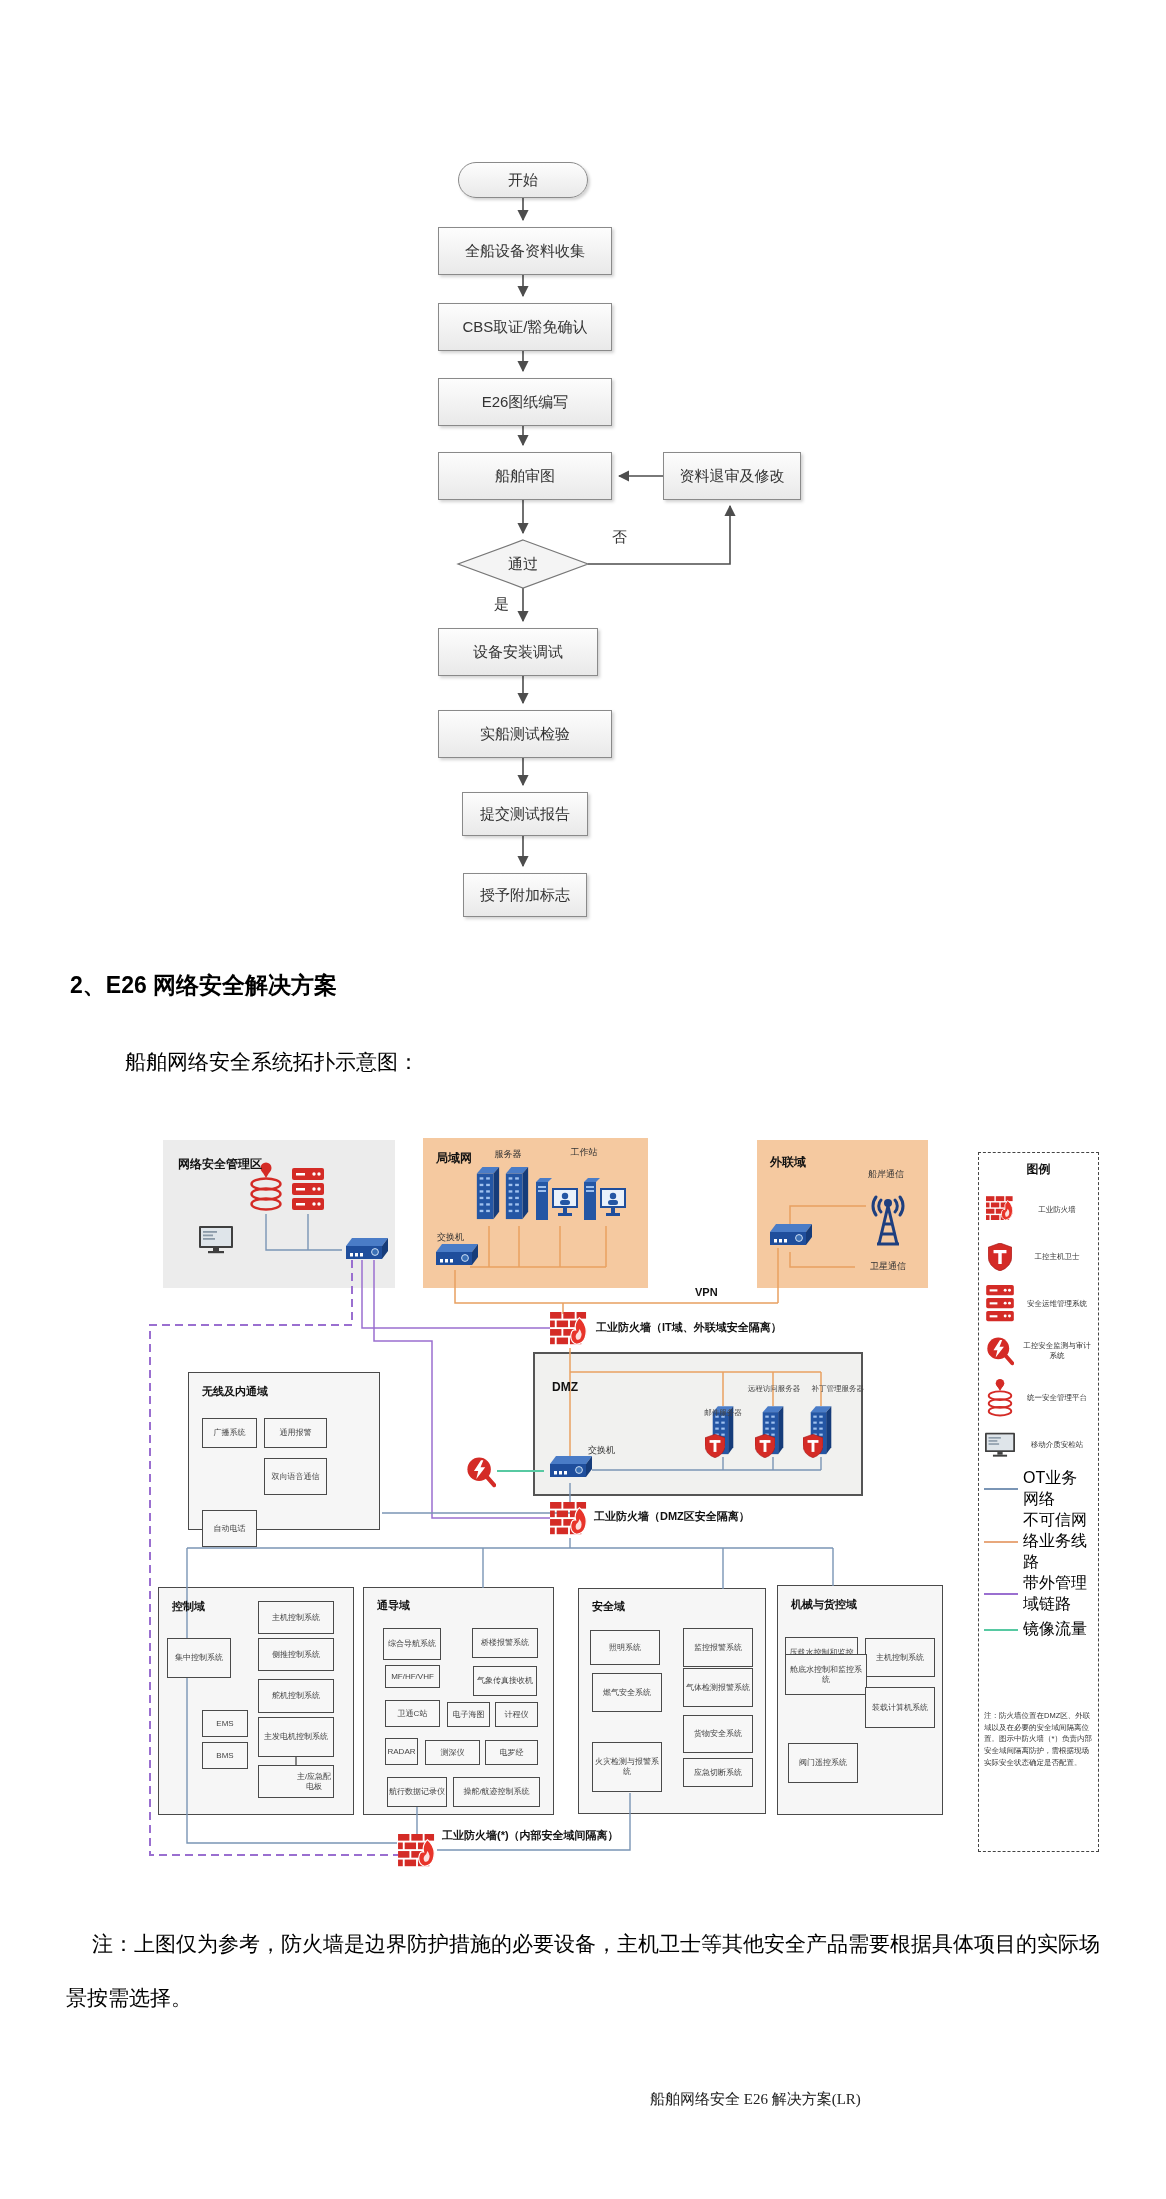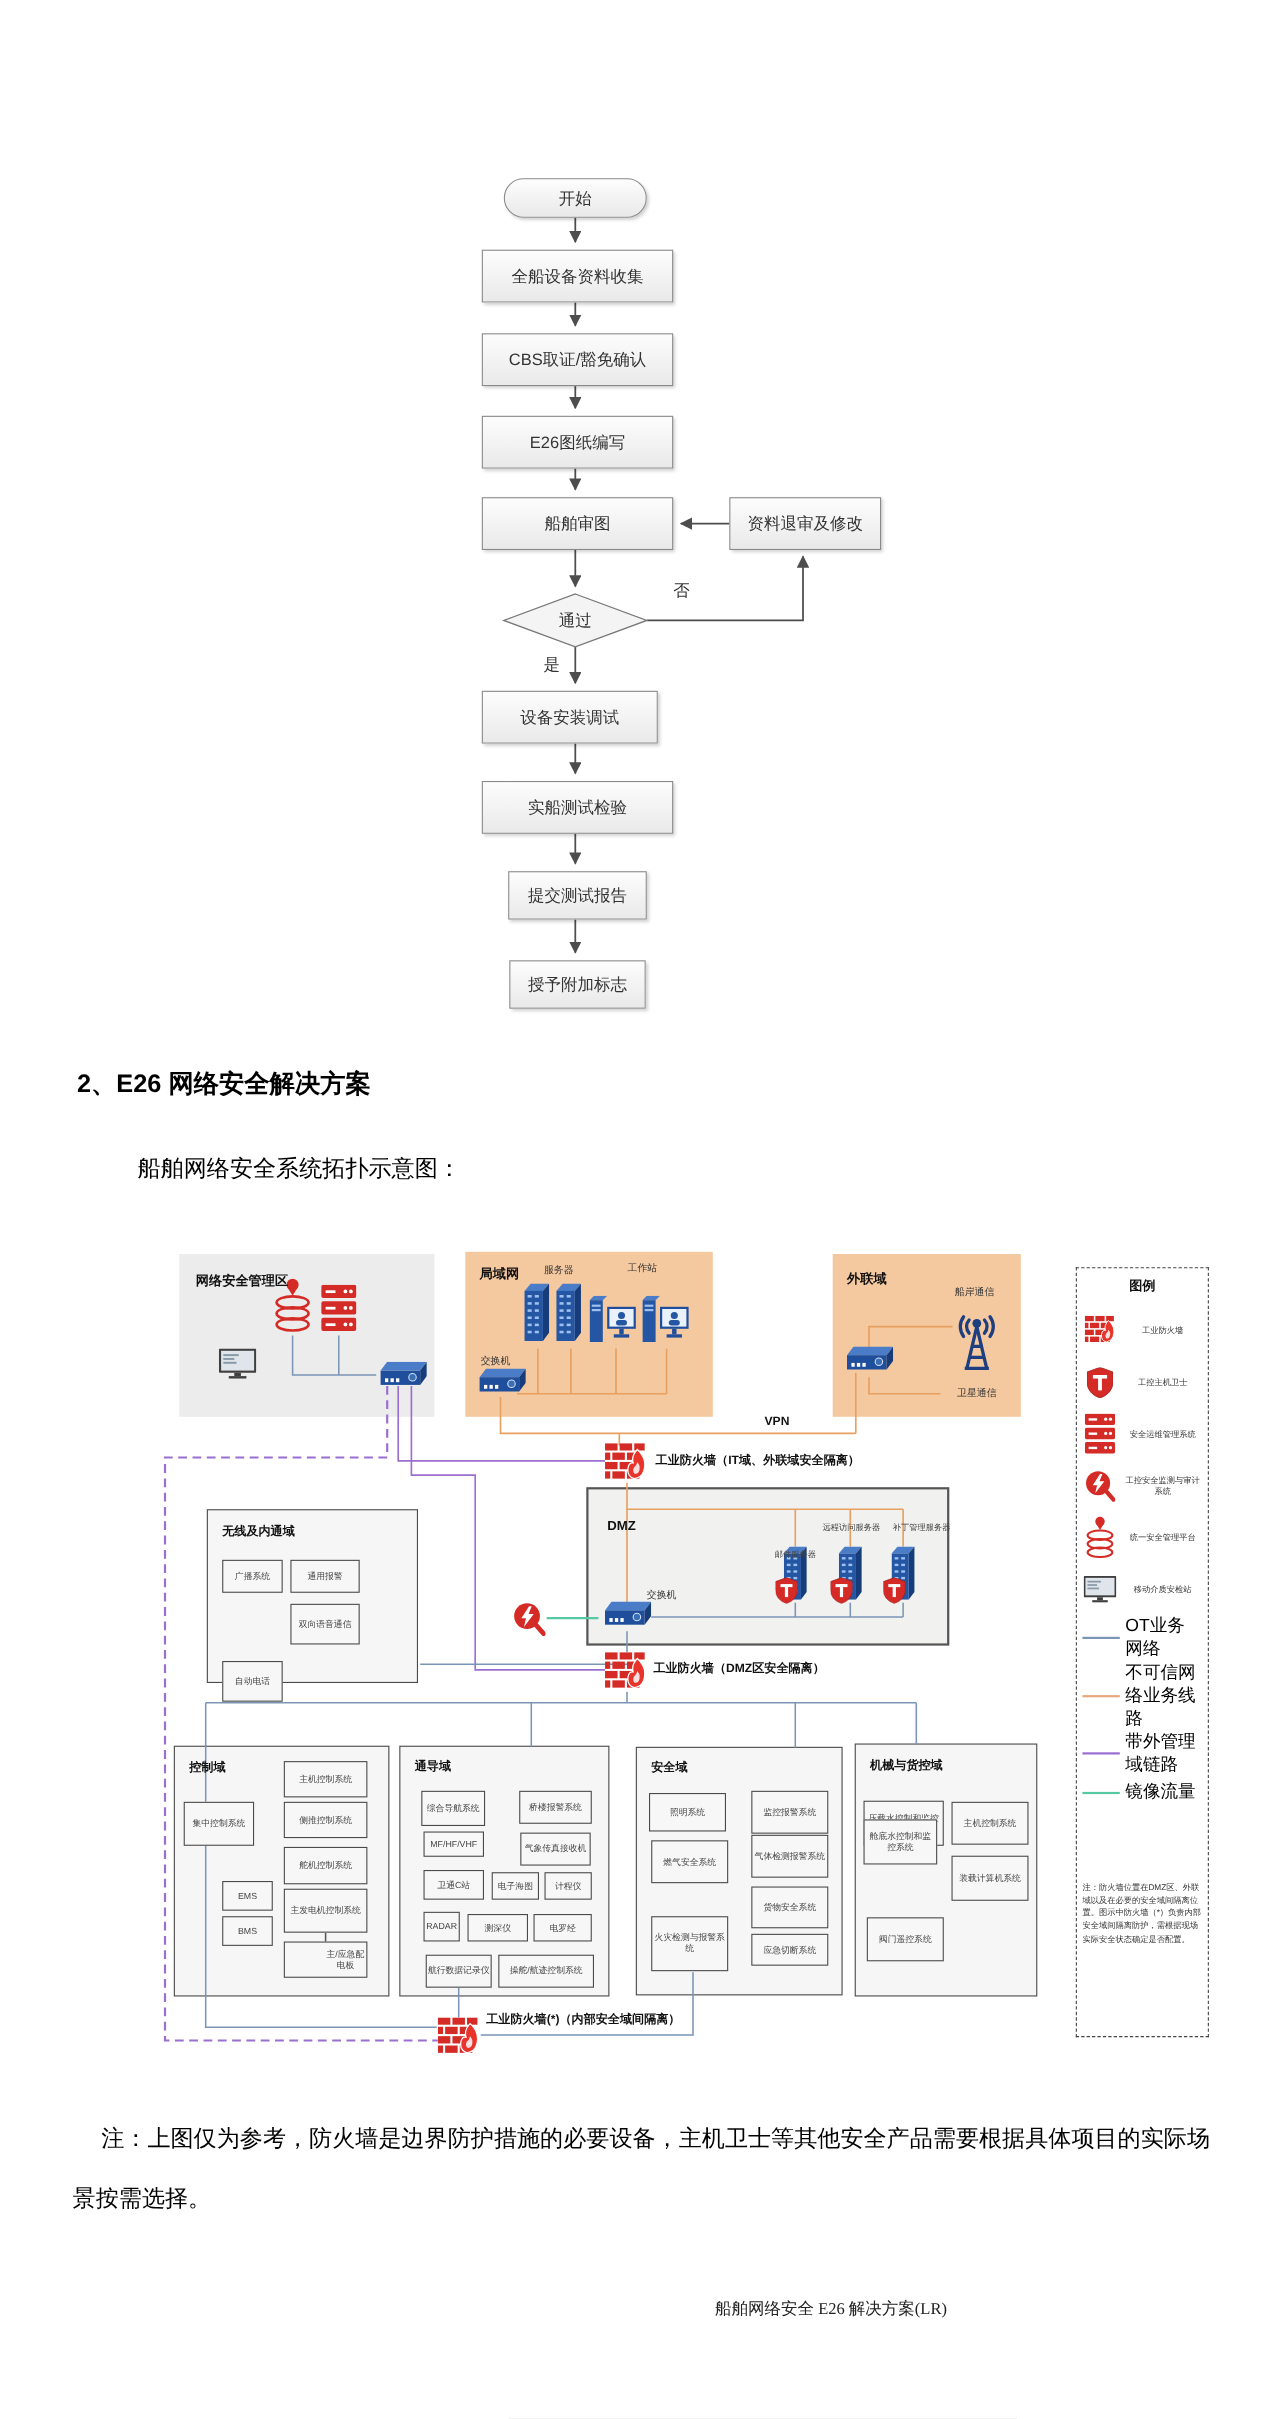--- a/index.html
+++ b/index.html
@@ -353,21 +353,21 @@
   <div class="ibox" style="left:592px;top:1673px;width:70px;height:39px;">燃气安全系统</div>
   <div class="ibox" style="left:592px;top:1742px;width:70px;height:50px;">火灾检测与报警系统</div>
   <div class="ibox" style="left:683px;top:1628px;width:70px;height:39px;">监控报警系统</div>
   <div class="ibox" style="left:683px;top:1668px;width:70px;height:39px;">气体检测报警系统</div>
   <div class="ibox" style="left:683px;top:1715px;width:70px;height:38px;">货物安全系统</div>
   <div class="ibox" style="left:683px;top:1758px;width:70px;height:29px;">应急切断系统</div>
 
   <div class="dtitle" style="left:791px;top:1597px;">机械与货控域</div>
   <div class="ibox" style="left:785px;top:1637px;width:73px;height:41px;">压载水控制和监控系统</div>
   <div class="ibox" style="left:865px;top:1638px;width:70px;height:39px;">主机控制系统</div>
-  <div class="ibox" style="left:785px;top:1654px;width:67px;height:41px;">舱底水控制和监控系统</div>
+  <div class="ibox" style="left:785px;top:1654px;width:82px;height:41px;">舱底水控制和监控系统</div>
   <div class="ibox" style="left:865px;top:1687px;width:70px;height:41px;">装载计算机系统</div>
   <div class="ibox" style="left:788px;top:1743px;width:70px;height:40px;">阀门遥控系统</div>
 
   <div class="legend">
     <div class="lg-title">图例</div>
     <div class="lg-row">
       <span class="lg-ic">
           <svg width="28" height="27">
             <use href="#sym-firewall" width="28" height="27"></use>
           </svg>

